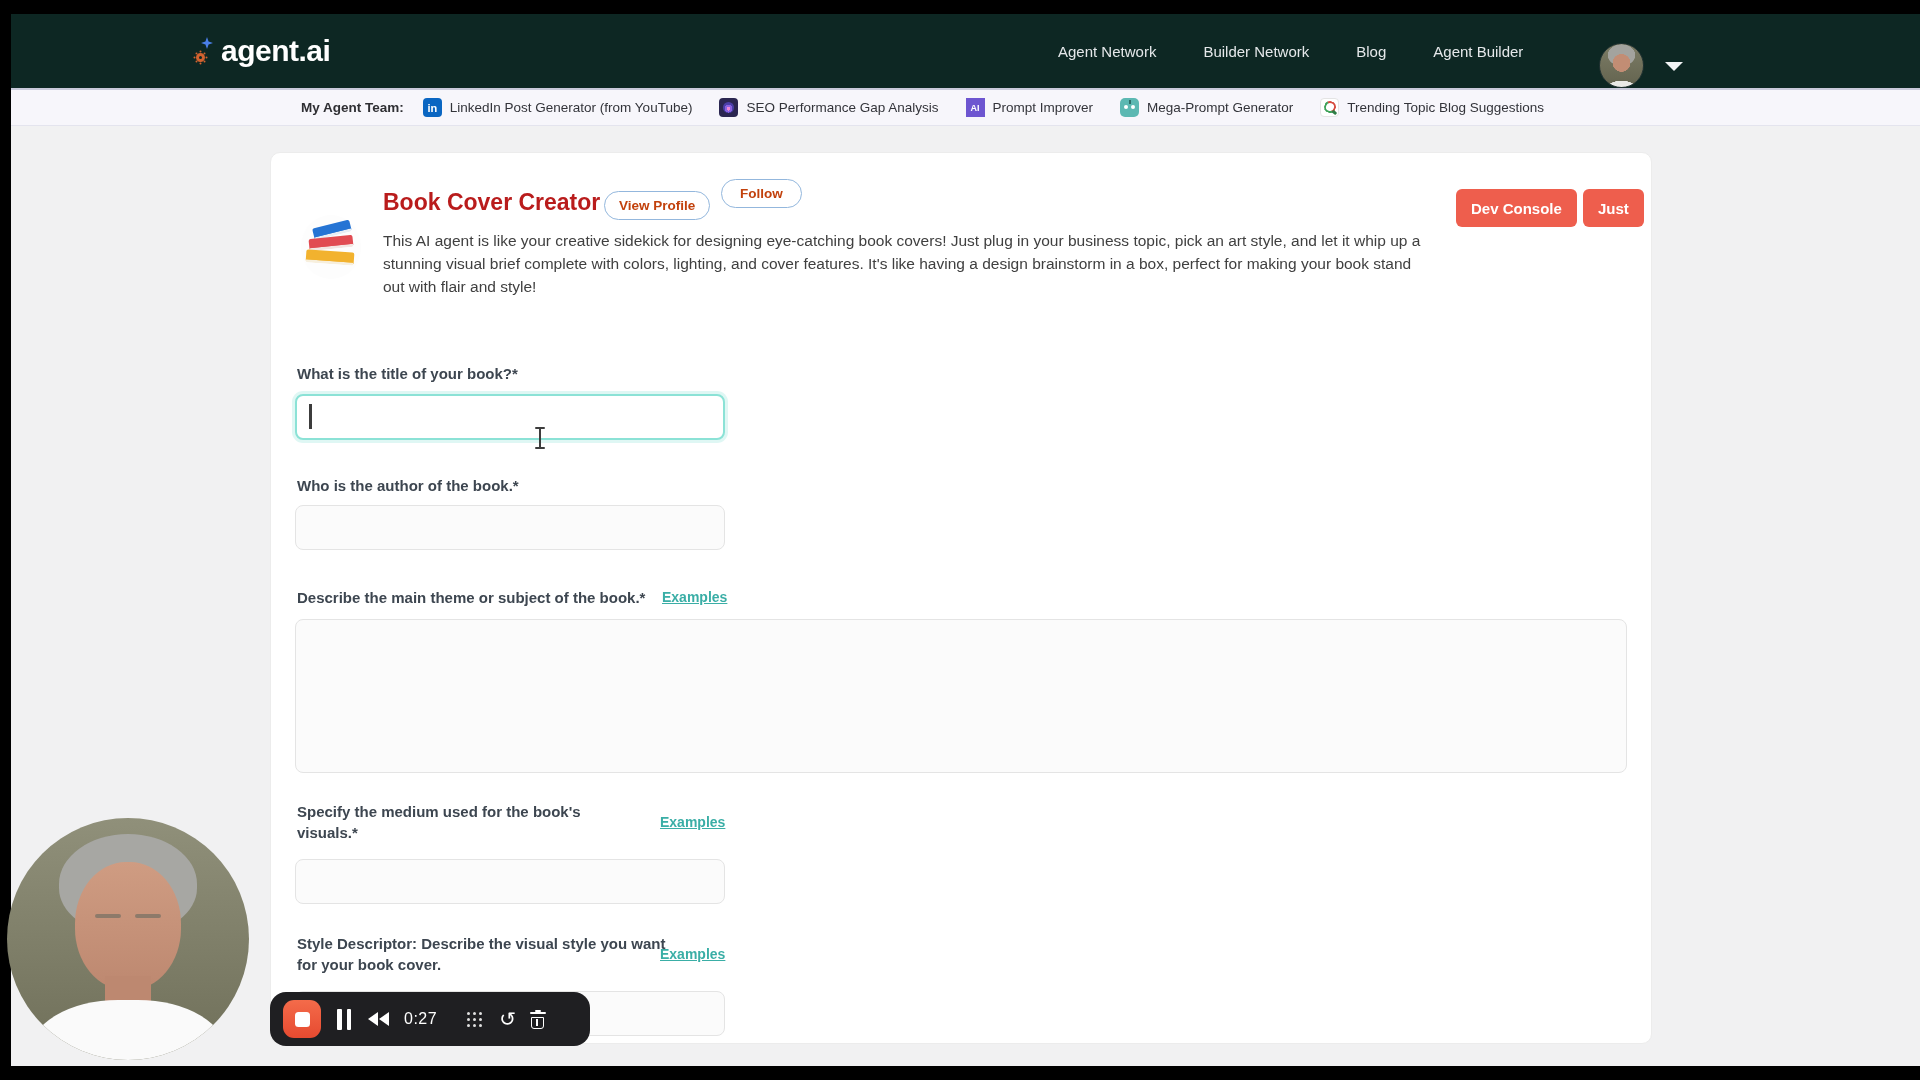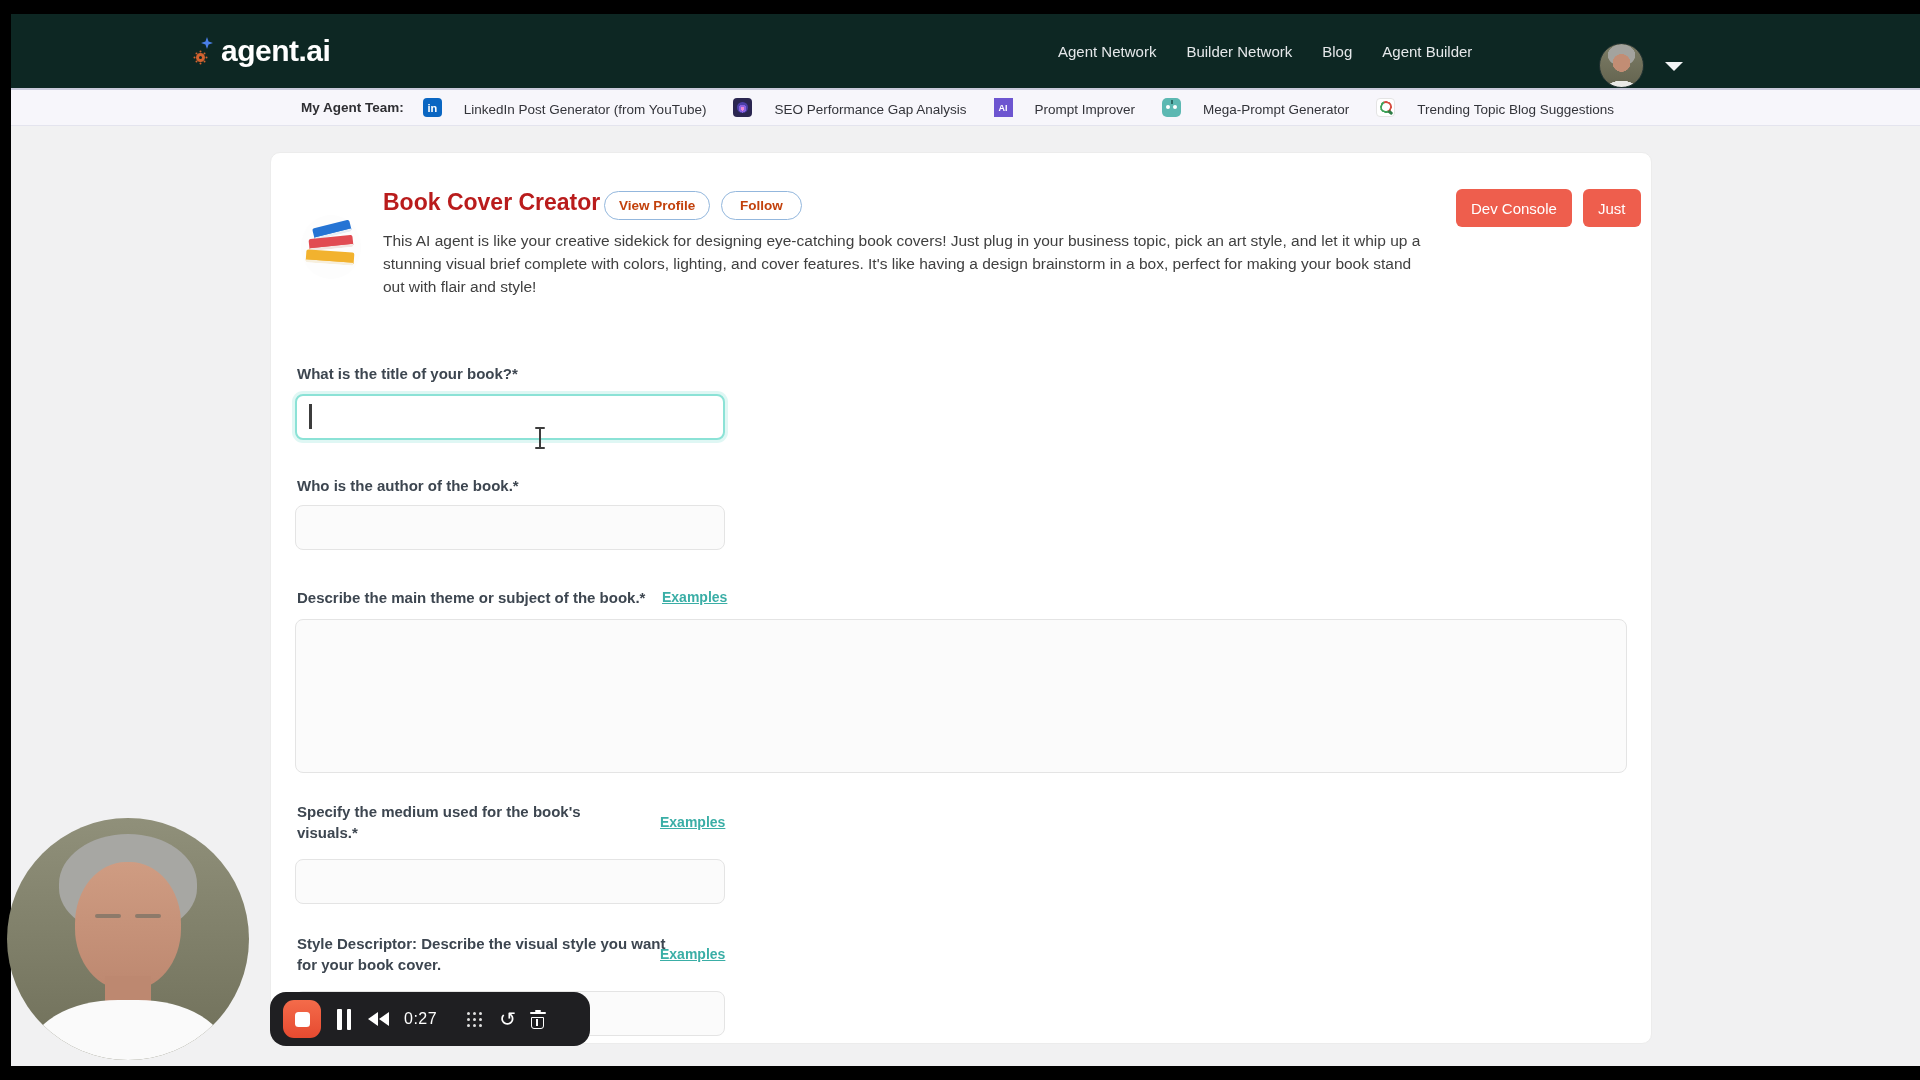--- a/index.html
+++ b/index.html
@@ -10,38 +10,38 @@
   
   .header { position:absolute; left:11px; top:14px; width:1909px; height:74px; background:#0d2723; }
   .logo { position:absolute; left:183px; top:0; height:74px; display:flex; align-items:center; gap:7px; cursor:pointer; }
   .logo-icon { position:relative; width:20px; height:40px; }
   .logo-spark { position:absolute; top:6px; left:7px; width:12px; height:12px; background:#4a7fe8;
     clip-path:polygon(50% 0,63% 37%,100% 50%,63% 63%,50% 100%,37% 63%,0 50%,37% 37%); }
   .logo-gear { position:absolute; top:22px; left:2px; width:9px; height:9px; border:3px solid #d2622f; border-radius:50%;
     box-shadow:0 -6px 0 -3.5px #d2622f,0 6px 0 -3.5px #d2622f,-6px 0 0 -3.5px #d2622f,6px 0 0 -3.5px #d2622f,
       -4px -4px 0 -3.5px #d2622f,4px -4px 0 -3.5px #d2622f,-4px 4px 0 -3.5px #d2622f,4px 4px 0 -3.5px #d2622f; }
   .logo-text { color:#fff; font-size:30px; font-weight:700; letter-spacing:-0.5px; }
-  .nav { position:absolute; left:1047px; top:0; height:74px; display:flex; align-items:center; gap:30px; }
+  .nav { position:absolute; left:1047px; top:0; height:74px; display:flex; align-items:center; gap:47px; }
   .nav span { color:#e5e8ea; font-size:15px; font-weight:500; cursor:pointer; white-space:nowrap; }
   .avatar { position:absolute; left:1588px; top:29px; width:45px; height:45px; border-radius:50%; cursor:pointer;
     background:
       radial-gradient(ellipse 26px 16px at 50% 108%, #e9e9e6 60%, rgba(0,0,0,0) 62%),
       radial-gradient(circle 9px at 50% 44%, #c28d74 97%, rgba(0,0,0,0) 100%),
       radial-gradient(ellipse 14px 11px at 50% 26%, #a3a39e 96%, rgba(0,0,0,0) 100%),
       linear-gradient(#7d7d66,#63634f);
     border:1px solid #233; }
   .chev-down { position:absolute; left:1654px; top:48px; width:0; height:0; cursor:pointer;
     border-left:9px solid transparent; border-right:9px solid transparent; border-top:9px solid #f2f4f5; }
 
   
   .teambar { position:absolute; left:11px; top:88px; width:1909px; height:38px; background:#f7f6fb;
     border-top:2px solid #c9c9da; border-bottom:1px solid #e4e4ee; display:flex; align-items:center; }
   .teambar-inner { position:absolute; left:290px; display:flex; align-items:center; gap:13px; }
   .team-label { font-size:13.5px; color:#2f2f33; font-weight:600; margin-right:6px; }
-  .team-item { display:flex; align-items:flex-end; gap:22px; cursor:pointer; margin-right:14px; }
+  .team-item { display:flex; align-items:center; gap:8px; cursor:pointer; margin-right:14px; }
   .team-item span.tlabel { font-size:13.5px; color:#33343a; font-weight:500; white-space:nowrap; }
   .ticon { width:19px; height:19px; border-radius:4px; display:flex; align-items:center; justify-content:center; flex:none; }
   .ticon-li { background:#0a66c2; color:#fff; font-size:11px; font-weight:700; }
   .ticon-seo { background:#2b2651; position:relative; }
   .ticon-seo::after { content:""; position:absolute; left:4px; top:4px; width:11px; height:11px; border-radius:50%;
     background:radial-gradient(circle at 50% 60%, #ef87d4 0 2px, #8a62e0 2px 4px, #4b3fa8 4px); }
   .ticon-ai { background:#6d55d0; color:#fff; font-size:9px; font-weight:700; border-radius:0; }
   .ticon-robot { background:#5cb8b2; position:relative; border-radius:5px; }
   .ticon-robot::before { content:""; position:absolute; left:4px; top:7px; width:4px; height:4px; border-radius:50%;
     background:#fff; box-shadow:7px 0 0 #fff; }
@@ -63,23 +63,23 @@
     border-bottom:3px solid #e8eef5; }
   .bk2 { left:8px; top:22px; width:44px; height:12px; background:#e14b52; transform:rotate(-6deg);
     border-bottom:3px solid #f3e6e2; }
   .bk3 { left:5px; top:36px; width:48px; height:13px; background:#f2b22e; transform:rotate(4deg);
     border-bottom:3px solid #f7efdd; }
 
   .agent-title { position:absolute; left:112px; top:36px; font-size:23px; font-weight:700; color:#b91c1c; }
   .pill { position:absolute; height:29px; display:flex; align-items:center; padding:0 14px; background:#fff;
     border:1.5px solid #93b7dd; border-radius:15px; color:#c2410c; font-size:13.5px; font-weight:600; cursor:pointer; }
   .pill-view { left:333px; top:38px; }
-  .pill-follow { left:450px; top:38px; padding:6px 18px; }
+  .pill-follow { left:450px; top:26px; padding:6px 18px; }
   .btn-red { position:absolute; height:38px; display:flex; align-items:center; padding:0 15px; background:#ee5e4d;
-    border-radius:6px; color:#fff; font-size:15px; font-weight:400; cursor:pointer; }
+    border-radius:6px; color:#fff; font-size:15px; font-weight:700; cursor:pointer; }
   .btn-dev { left:1185px; top:36px; }
   .btn-edit { left:1312px; top:36px; }
   .agent-desc { position:absolute; left:112px; top:76px; width:1052px; font-size:15.5px; line-height:23px; color:#404040; }
 
   .f-label { position:absolute; font-size:15px; font-weight:700; color:#3d4650; line-height:21px; }
   .examples { position:absolute; font-size:14px; font-weight:600; color:#3aaea6; text-decoration:underline; cursor:pointer; }
   .inp-wrap { position:absolute; }
   .inp { width:100%; height:100%; border:1px solid #e4e4e4; background:#fbfbfb; border-radius:8px;
     font-family:"Liberation Sans", sans-serif; font-size:15px; color:#333; padding:0 13px; outline:none; cursor:text; }
   .inp-focused { border:2px solid #8be2d6; background:#fff; box-shadow:0 0 0 3px rgba(139,226,214,.28); }

